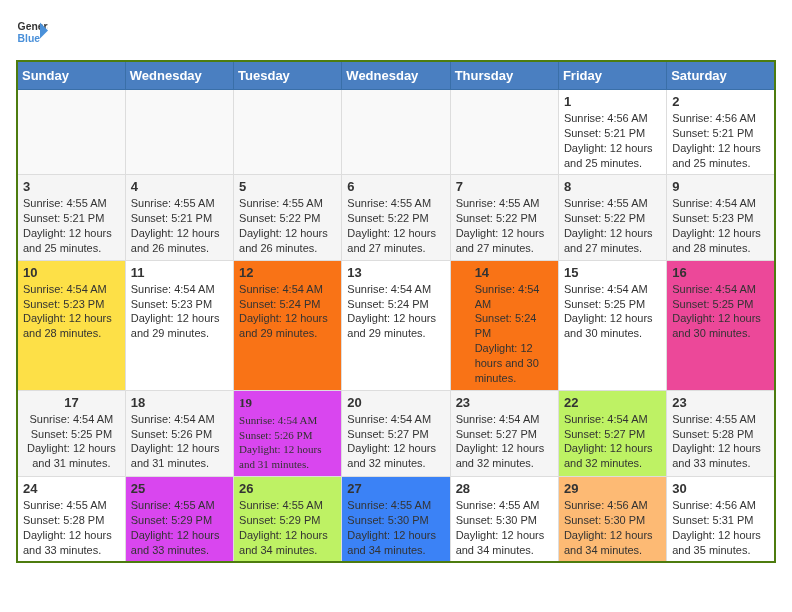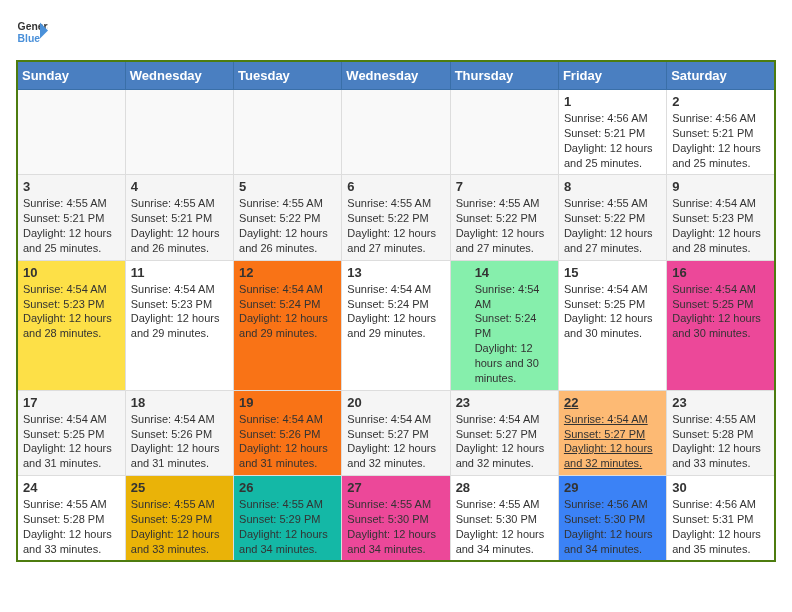--- a/index.html
+++ b/index.html
@@ -193,115 +193,115 @@
           <div class="day-info" style="white-space: pre-line;">Sunrise: 4:54 AM
 Sunset: 5:24 PM
 Daylight: 12 hours and 29 minutes.</div>
         </td>
         <td style="background: rgb(255, 255, 255);">
           <span class="day-num">13</span>
           <div class="day-info" style="white-space: pre-line;">Sunrise: 4:54 AM
 Sunset: 5:24 PM
 Daylight: 12 hours and 29 minutes.</div>
         </td>
-        <td style="background: #86efac; padding-left: 24px;">
+        <td style="background: #f97316; padding-left: 24px;">
           <span class="day-num">14</span>
           <div class="day-info" style="white-space: pre-line;">Sunrise: 4:54 AM
 Sunset: 5:24 PM
 Daylight: 12 hours and 30 minutes.</div>
         </td>
         <td style="background: rgb(255, 255, 255);">
           <span class="day-num">15</span>
           <div class="day-info" style="white-space: pre-line;">Sunrise: 4:54 AM
 Sunset: 5:25 PM
 Daylight: 12 hours and 30 minutes.</div>
         </td>
         <td style="background: #ec4899;">
           <span class="day-num">16</span>
           <div class="day-info" style="white-space: pre-line;">Sunrise: 4:54 AM
 Sunset: 5:25 PM
 Daylight: 12 hours and 30 minutes.</div>
         </td>
       </tr>
       <tr>
-        <td style="background: rgb(245, 245, 245);">
+        <td style="background: rgb(245, 245, 245); text-align: center;">
           <span class="day-num">17</span>
           <div class="day-info" style="white-space: pre-line;">Sunrise: 4:54 AM
 Sunset: 5:25 PM
 Daylight: 12 hours and 31 minutes.</div>
         </td>
         <td style="background: rgb(245, 245, 245);">
           <span class="day-num">18</span>
           <div class="day-info" style="white-space: pre-line;">Sunrise: 4:54 AM
 Sunset: 5:26 PM
 Daylight: 12 hours and 31 minutes.</div>
         </td>
-        <td style="background: #f97316;">
+        <td style="background: #d946ef; font-family: Liberation Serif, serif;">
           <span class="day-num">19</span>
           <div class="day-info" style="white-space: pre-line;">Sunrise: 4:54 AM
 Sunset: 5:26 PM
 Daylight: 12 hours and 31 minutes.</div>
         </td>
         <td style="background: rgb(245, 245, 245);">
           <span class="day-num">20</span>
           <div class="day-info" style="white-space: pre-line;">Sunrise: 4:54 AM
 Sunset: 5:27 PM
 Daylight: 12 hours and 32 minutes.</div>
         </td>
         <td style="background: rgb(245, 245, 245);">
           <span class="day-num">23</span>
           <div class="day-info" style="white-space: pre-line;">Sunrise: 4:54 AM
 Sunset: 5:27 PM
 Daylight: 12 hours and 32 minutes.</div>
         </td>
-        <td style="background: #fdba74; text-decoration: underline;">
+        <td style="background: #bef264;">
           <span class="day-num">22</span>
           <div class="day-info" style="white-space: pre-line;">Sunrise: 4:54 AM
 Sunset: 5:27 PM
 Daylight: 12 hours and 32 minutes.</div>
         </td>
         <td style="background: rgb(245, 245, 245);">
           <span class="day-num">23</span>
           <div class="day-info" style="white-space: pre-line;">Sunrise: 4:55 AM
 Sunset: 5:28 PM
 Daylight: 12 hours and 33 minutes.</div>
         </td>
       </tr>
       <tr>
         <td style="background: rgb(255, 255, 255); border-radius: 16px;">
           <span class="day-num">24</span>
           <div class="day-info" style="white-space: pre-line;">Sunrise: 4:55 AM
 Sunset: 5:28 PM
 Daylight: 12 hours and 33 minutes.</div>
         </td>
-        <td style="background: #eab308;">
+        <td style="background: #d946ef;">
           <span class="day-num">25</span>
           <div class="day-info" style="white-space: pre-line;">Sunrise: 4:55 AM
 Sunset: 5:29 PM
 Daylight: 12 hours and 33 minutes.</div>
         </td>
-        <td style="background: #14b8a6;">
+        <td style="background: #bef264;">
           <span class="day-num">26</span>
           <div class="day-info" style="white-space: pre-line;">Sunrise: 4:55 AM
 Sunset: 5:29 PM
 Daylight: 12 hours and 34 minutes.</div>
         </td>
-        <td style="background: #ec4899;">
+        <td style="background: #3b82f6;">
           <span class="day-num">27</span>
           <div class="day-info" style="white-space: pre-line;">Sunrise: 4:55 AM
 Sunset: 5:30 PM
 Daylight: 12 hours and 34 minutes.</div>
         </td>
         <td style="background: rgb(255, 255, 255);">
           <span class="day-num">28</span>
           <div class="day-info" style="white-space: pre-line;">Sunrise: 4:55 AM
 Sunset: 5:30 PM
 Daylight: 12 hours and 34 minutes.</div>
         </td>
-        <td style="background: #3b82f6;">
+        <td style="background: #fdba74;">
           <span class="day-num">29</span>
           <div class="day-info" style="white-space: pre-line;">Sunrise: 4:56 AM
 Sunset: 5:30 PM
 Daylight: 12 hours and 34 minutes.</div>
         </td>
         <td style="background: rgb(255, 255, 255);">
           <span class="day-num">30</span>
           <div class="day-info" style="white-space: pre-line;">Sunrise: 4:56 AM
 Sunset: 5:31 PM
 Daylight: 12 hours and 35 minutes.</div>

